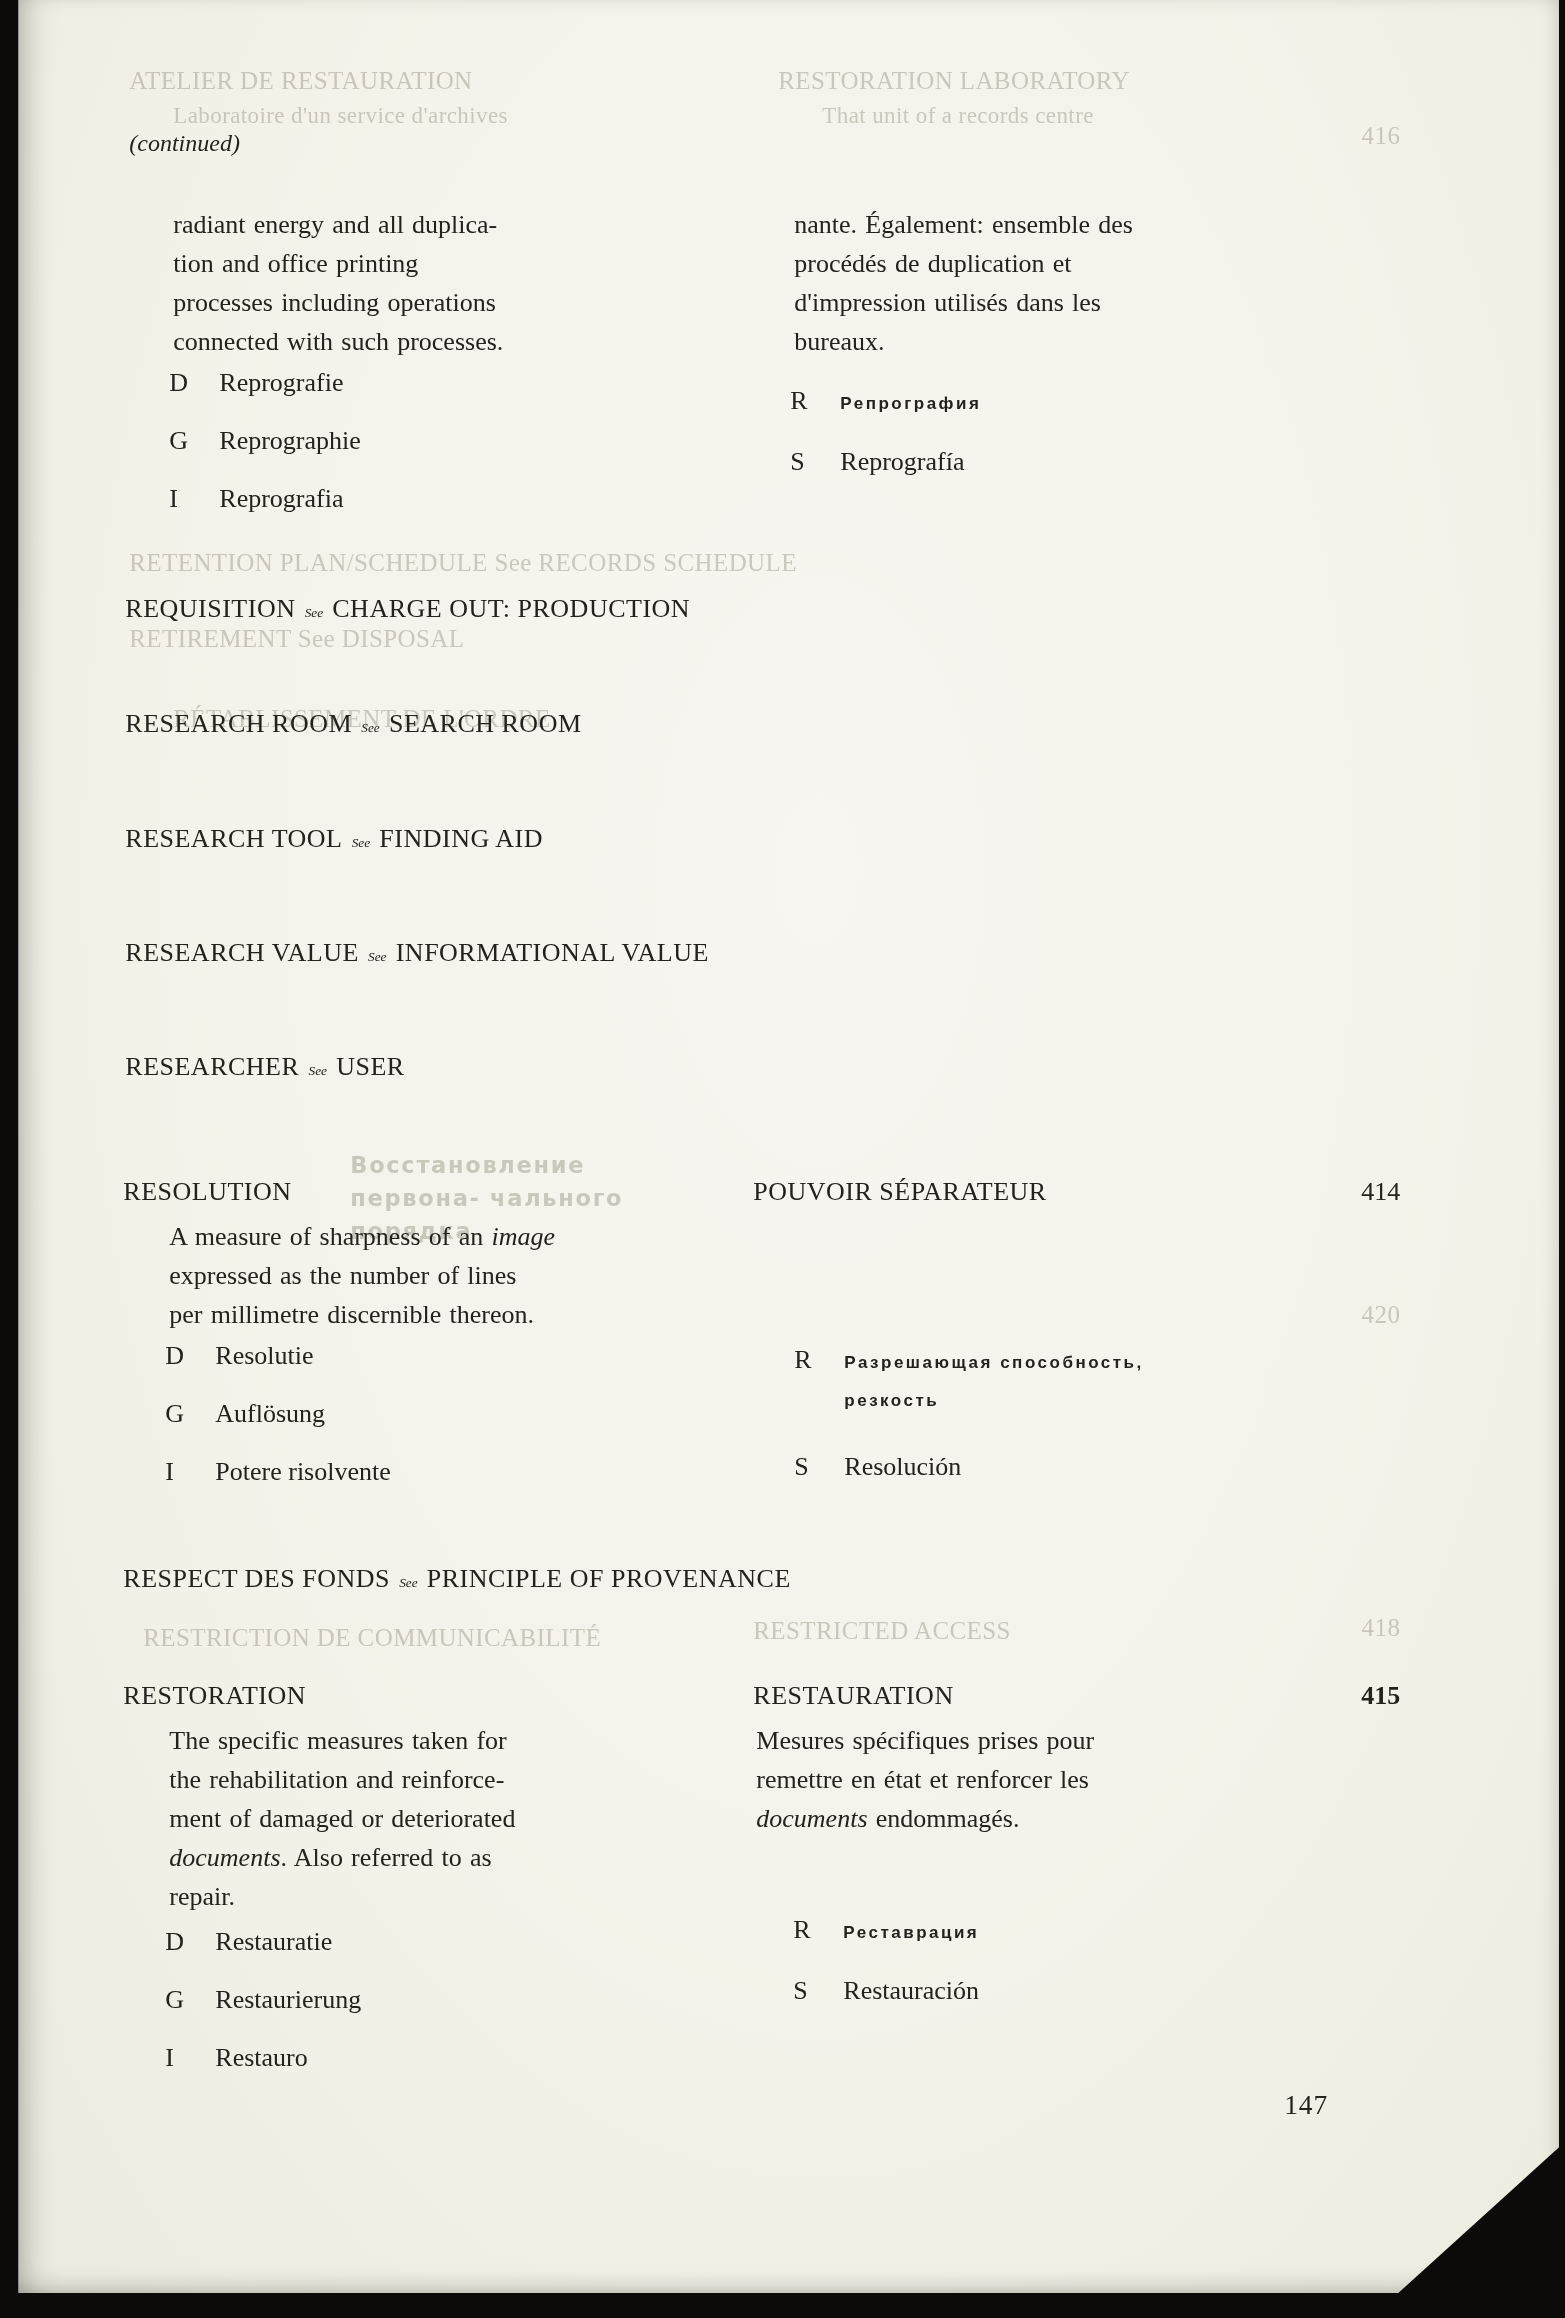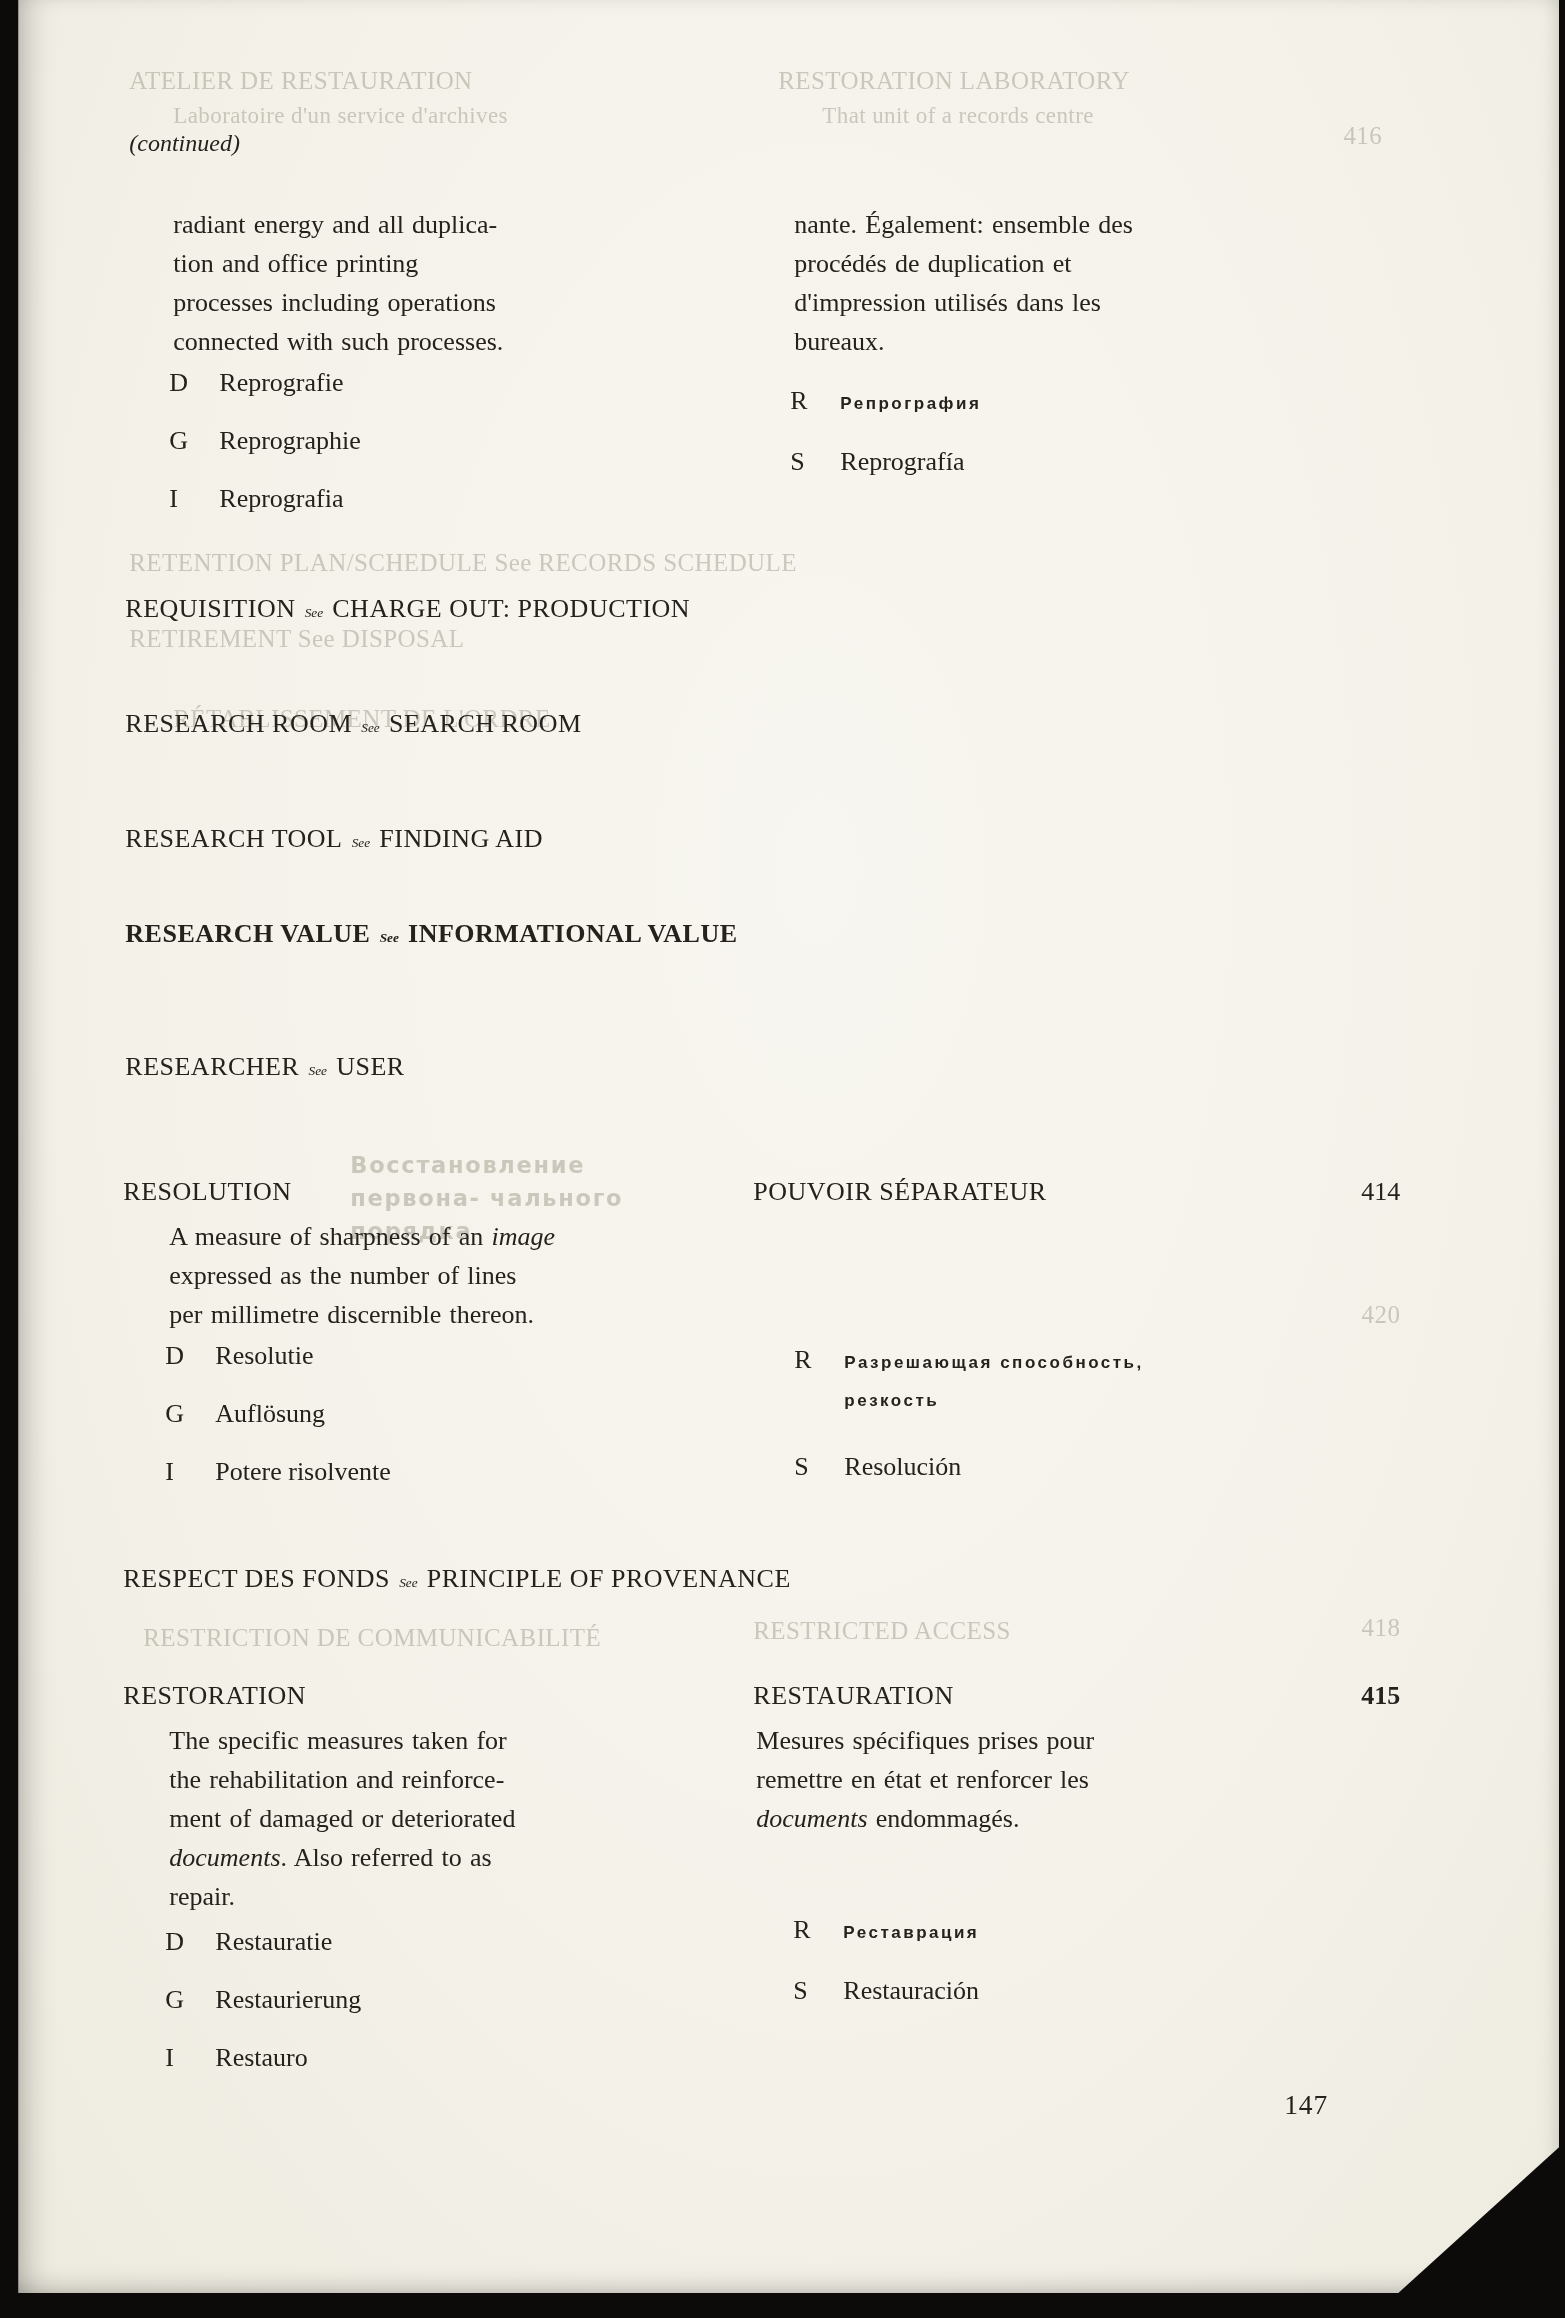--- a/index.html
+++ b/index.html
@@ -28,41 +28,41 @@
     position:absolute; font-size:25px; color:#8f8b7a;
     opacity:.42; filter:blur(0.5px);
     letter-spacing:0.4px; white-space:nowrap;
   }
   .ghost.cyr {
     font-family:"DejaVu Sans", sans-serif; font-weight:700;
     letter-spacing:1.7px; white-space:normal; width:283px; font-size:22.5px; line-height:33px;
   }
   .g0{left:111px;top:67px;} .g1{left:155px;top:103px;font-size:23px;}
   .g2{left:760px;top:67px;} .g3{left:804px;top:103px;font-size:23px;}
-  .g4{left:1307px;top:122px;width:75px;text-align:center;}
+  .g4{left:1307px;top:122px;width:75px;text-align:right;}
   .g5{left:735px;top:349px;width:359px;white-space:normal;line-height:37px;}
   .g6{left:111px;top:549px;} .g7{left:111px;top:625px;}
   .g8{left:155px;top:705px;} .g9{left:332px;top:1149px;}
   .g10{left:1307px;top:1301px;width:75px;text-align:right;}
   .g11{left:125px;top:1624px;} .g12{left:735px;top:1617px;}
   .g13{left:1307px;top:1614px;width:75px;text-align:right;}
 
   
   .blk { position:absolute; }
   .line { font-size:26px; line-height:39px; white-space:nowrap; word-spacing:1.7px; }
   .em { font-style:italic; }
 
   .continued { left:111px; top:130px; font-style:italic; font-size:24px; }
 
   .head { font-size:26px; letter-spacing:0.5px; }
   .see  { font-style:italic; margin:0 9.2px; letter-spacing:0; }
 
   .ref { white-space:nowrap; left:107px; }
   .ref0{top:594px;} .ref1{top:709px;} .ref2{top:824px;}
-  .ref3{top:919px;font-weight:bold;} .ref4{top:1052px;} .ref5{left:105px;top:1564px;}
+  .ref3{top:938px;} .ref4{top:1052px;} .ref5{left:105px;top:1564px;}
 
   .repro-en-def  {left:155px; top:205px;}
   .repro-en-langs{left:151px; top:364px;}
   .repro-fr-def  {left:776px; top:205px;}
   .repro-fr-langs{left:772px; top:382px;}
 
   .res-head {left:105px; top:1177px;}
   .res-def  {left:151px; top:1217px;}
   .res-langs{left:147px; top:1337px;}
   .pou-head {left:735px; top:1177px;}

